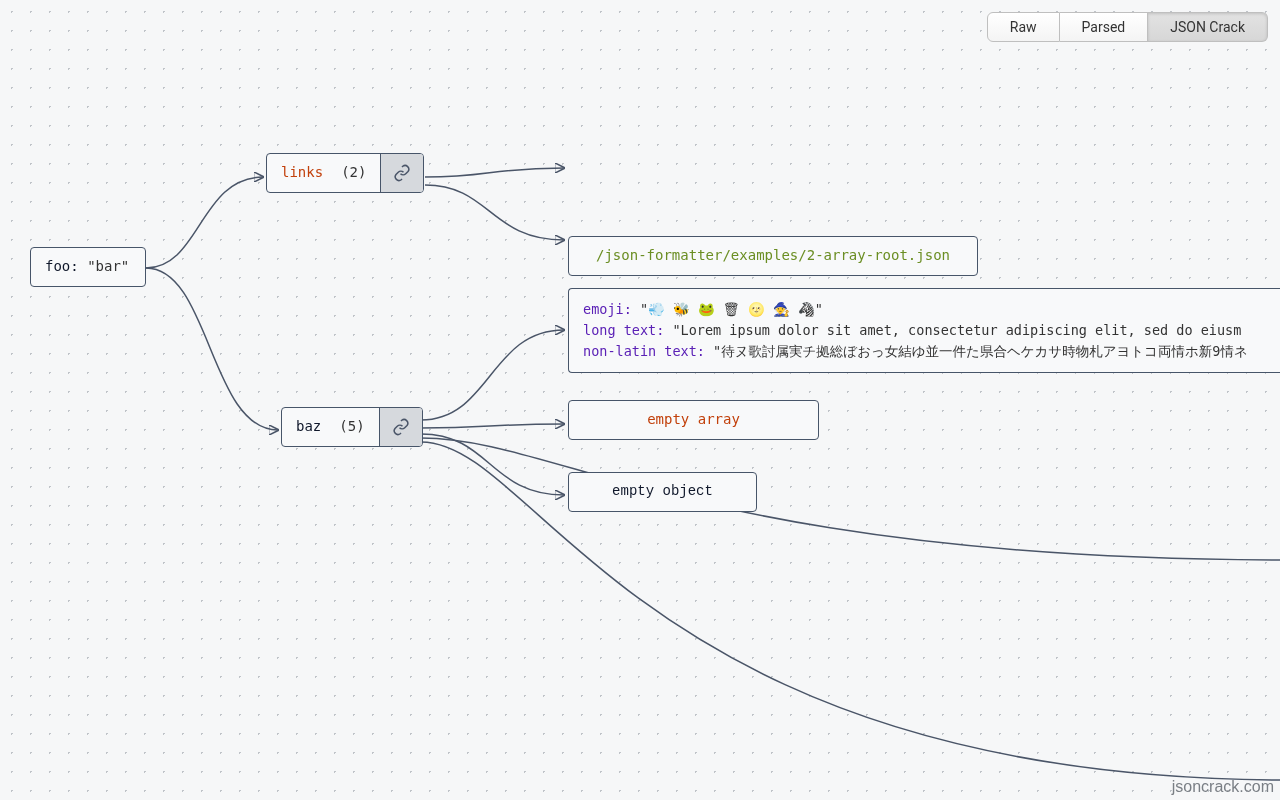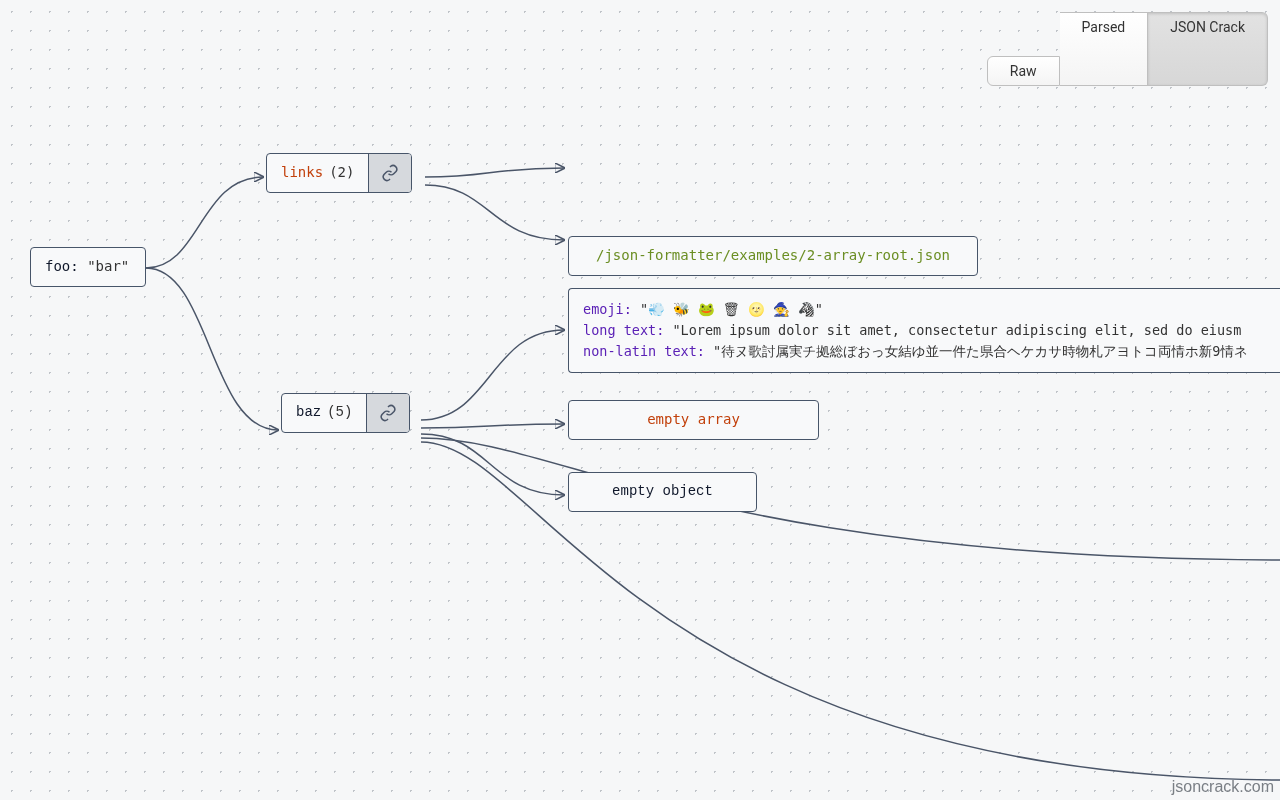--- a/index.html
+++ b/index.html
@@ -34,21 +34,21 @@
     padding: 6px 22px;
     font-family: -apple-system, BlinkMacSystemFont, "Segoe UI", Roboto, sans-serif;
     font-size: 14px;
     color: #333;
     background: linear-gradient(#ffffff, #f4f4f4);
     border: 1px solid #bfbfbf;
     cursor: pointer;
     user-select: none;
   }
   .tabbar .tab + .tab { border-left: none; }
-  .tabbar .tab:first-child { border-radius: 6px 0 0 6px; margin-top: 44px; }
+  .tabbar .tab:first-child { border-radius: 6px 0 0 6px; }
   .tabbar .tab:last-child  { border-radius: 0 6px 6px 0; }
   .tabbar .tab.active {
     background: linear-gradient(#e2e2e2, #d7d7d7);
     box-shadow: inset 0 1px 3px rgba(0,0,0,0.15);
   }
 
   
   .brand {
     position: absolute;
     right: 6px;
@@ -90,21 +90,21 @@
 
   .node.withhandle {
     display: flex;
     align-items: stretch;
     padding: 0;
   }
   .node.withhandle .label-part {
     padding: 9px 14px;
     display: flex;
     align-items: center;
-    gap: 6px;
+    gap: 18px;
   }
   .node.withhandle .handle {
     width: 42px;
     background: #d6d9dd;
     border-left: 1.5px solid #475569;
     border-radius: 0 3px 3px 0;
     display: flex;
     align-items: center;
     justify-content: center;
     cursor: pointer;
@@ -177,21 +177,21 @@
       <span class="count">(2)</span>
     </div>
     <div class="handle">
       <svg class="link-icon" viewBox="0 0 24 24">
         <path d="M10 13a5 5 0 0 0 7 0l3-3a5 5 0 0 0-7-7l-1 1"></path>
         <path d="M14 11a5 5 0 0 0-7 0l-3 3a5 5 0 0 0 7 7l1-1"></path>
       </svg>
     </div>
   </div>
 
-  <div class="node withhandle" style="left:281px; top:393px;font-family:Liberation Mono, monospace;">
+  <div class="node withhandle" style="left:281px; top:407px;">
     <div class="label-part">
       <span class="key">baz</span>
       <span class="count">(5)</span>
     </div>
     <div class="handle">
       <svg class="link-icon" viewBox="0 0 24 24">
         <path d="M10 13a5 5 0 0 0 7 0l3-3a5 5 0 0 0-7-7l-1 1"></path>
         <path d="M14 11a5 5 0 0 0-7 0l-3 3a5 5 0 0 0 7 7l1-1"></path>
       </svg>
     </div>

